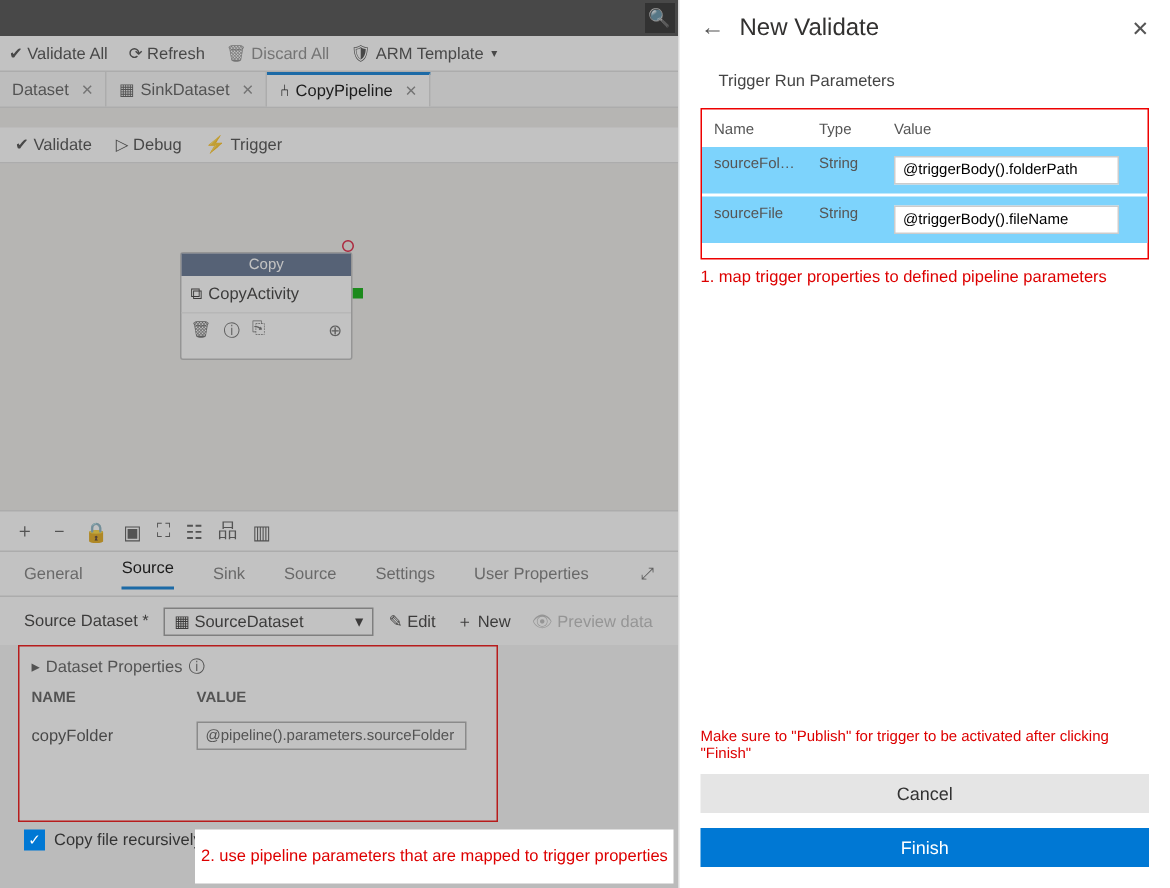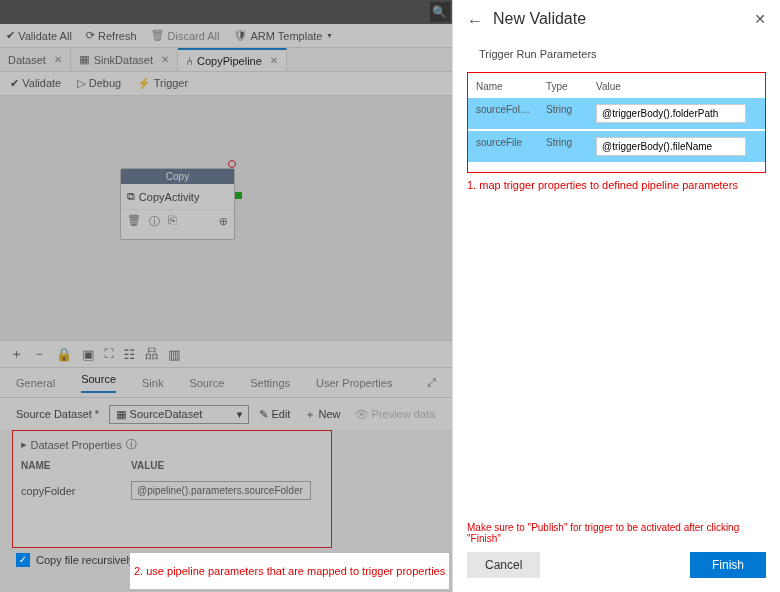--- a/index.html
+++ b/index.html
@@ -16,21 +16,21 @@
 .chev-down { font-size:8px; display:inline-block; margin-left:2px;}
 
 
 .tabs { position: absolute; top: 48px; left: 0; width: 452px; height: 24px; background: #f8f8f8; display: flex; border-bottom: 1px solid #ddd; }
 .tab { padding: 4px 8px; border-right: 1px solid #ddd; font-size: 11px; display:flex; align-items:center; gap:4px; color:#555;}
 .tab.active { background:#fff; border-top:2px solid #0078d4; color:#000;}
 .tab .x { font-size:10px; color:#888; margin-left:4px;}
 
 
 .canvas { position:absolute; top:72px; left:0; width:452px; height:268px; background:#edebe9; }
-.canvas-toolbar { height:24px; background:#fff; border-bottom:1px solid #ddd; display:flex; align-items:center; gap:16px; padding:0 10px; font-size:11px; color:#444;}
+.canvas-toolbar { height:24px; background:#fff; border-bottom:1px solid #ddd; display:flex; align-items:center; gap:16px; padding:0 10px; font-size:11px; color:#444;margin-top:13px;}
 
 .activity-card { position:absolute; top:96px; left:120px; width:115px; height:72px; background:#fff; border:1px solid #bbb; border-radius:2px; }
 .activity-header { background:#5a6c8a; color:#fff; font-size:10px; padding:2px 24px;text-align:center; }
 .activity-body { padding:6px; font-size:11px; display:flex; align-items:center; gap:4px; border-bottom:1px solid #eee;}
 .activity-footer { display:flex; justify-content:space-between; align-items:center; padding:4px 6px; color:#666; font-size:11px;}
 .activity-footer .icons { display:flex; gap:8px;}
 .red-dot { position:absolute; top:88px; left:228px; width:8px; height:8px; border:1px solid #d13; border-radius:50%; }
 .green-square { position:absolute; top:120px; left:235px; width:7px; height:7px; background:#0a0; }
 
 
@@ -81,21 +81,21 @@
 .trig-hdr { display:flex; font-size:10px; color:#555; padding:4px 8px;}
 .trig-hdr .n { width:70px;} .trig-hdr .t { width:50px;} .trig-hdr .v { flex:1;}
 .trig-row { display:flex; align-items:flex-start; background:#7dd3fc; padding:6px 8px; margin-top:2px; font-size:10px;}
 .trig-row .n { width:70px; color:#555; overflow:hidden; text-overflow:ellipsis; white-space:nowrap;}
 .trig-row .t { width:50px; color:#555;}
 .trig-row input { flex:1; max-width:150px; padding:3px 5px; border:1px solid #ccc; font-size:10px; background:#fff;}
 
 .ann1 { color:#d00; font-size:11px; padding:6px 14px;}
 
 .rp-footer-note { font-size:10px; color:#d00; padding:0 14px 8px 14px;}
-.rp-buttons { display:flex; justify-content:space-between; padding:0 14px 14px 14px; gap: 10px;}
+.rp-buttons { display:flex; justify-content:flex-end; padding:0 14px 14px 14px; gap: 10px; flex-direction: column;}
 .btn-cancel { background:#e5e5e5; border:none; padding:6px 18px; font-size:12px; color:#333;}
 .btn-finish { background:#0078d4; border:none; padding:6px 22px; font-size:12px; color:#fff;}
 
 .spacer { flex:1;}
 
 
 .under-overlay { z-index:2; }
 
 .ann2, .chk-row { z-index:5; }
 .ds-panel, .ds-row, .prop-tabs, .canvas-icons { background:#fff; }

